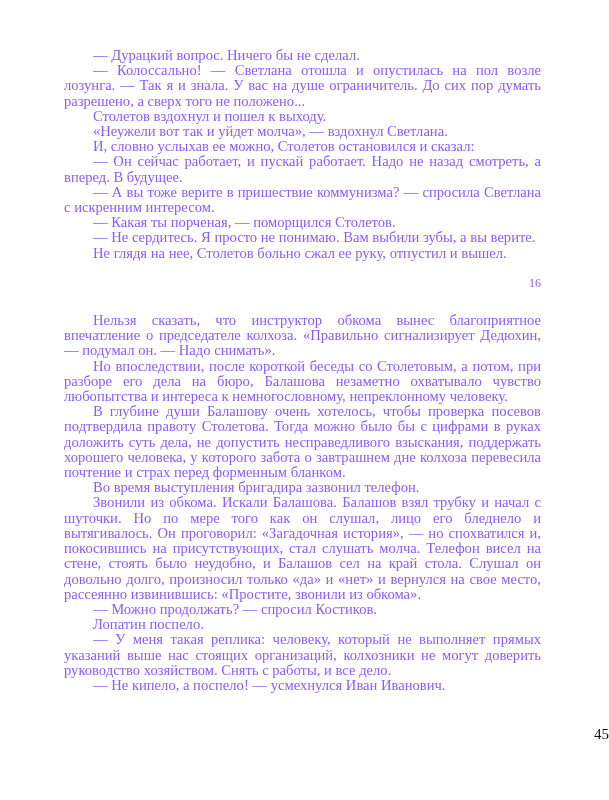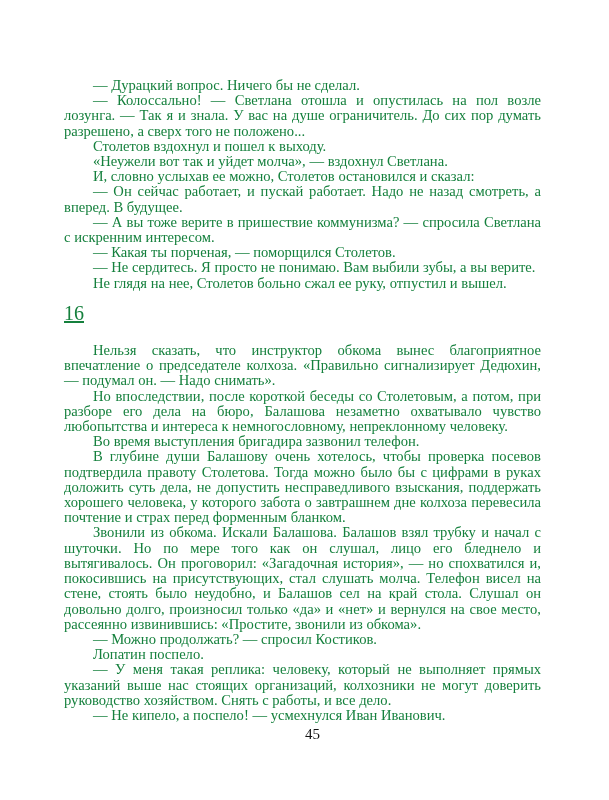--- a/index.html
+++ b/index.html
@@ -1,40 +1,39 @@
 <!DOCTYPE html>
 <html><head>
 <meta charset="utf-8">
 <style>
   html, body { margin: 0; padding: 0; background: #ffffff; }
   body { width: 609px; height: 800px; position: relative; overflow: hidden; }
   .page {
     position: absolute;
     left: 64px;
-    top: 78px;
+    top: 48px;
     width: 477px;
     font-family: "Liberation Serif", "DejaVu Serif", serif;
     font-size: 14.6px;
     line-height: 15.2px;
-    color: #15803d;
+    color: #8b5cf6;
     text-align: justify;
   }
   .page p { margin: 0; text-indent: 29px; }
   .chapter {
-    text-align: left;
+    text-align: right;
     text-indent: 0 !important;
     margin: 15px 0 22px 0 !important;
-    font-size: 20px;
-    text-decoration: underline;
+    font-size: 12px;
   }
   .pagenum {
     position: absolute;
     left: 0; right: 0;
     top: 726px;
-    text-align: center;
+    text-align: right;
     font-family: "Liberation Serif", "DejaVu Serif", serif;
     font-size: 15px;
     color: #111;
     padding-left: 16px;
   }
 </style>
 </head>
 <body>
 
 <div class="page">
@@ -46,22 +45,22 @@
   <p>— Он сейчас работает, и пускай работает. Надо не назад смотреть, а вперед. В будущее.</p>
   <p>— А вы тоже верите в пришествие коммунизма? — спросила Светлана с искренним интересом.</p>
   <p>— Какая ты порченая, — поморщился Столетов.</p>
   <p>— Не сердитесь. Я просто не понимаю. Вам выбили зубы, а вы верите.</p>
   <p>Не глядя на нее, Столетов больно сжал ее руку, отпустил и вышел.</p>
 
   <p class="chapter">16</p>
 
   <p>Нельзя сказать, что инструктор обкома вынес благоприятное впечатление о председателе колхоза. «Правильно сигнализирует Дедюхин, — подумал он. — Надо снимать».</p>
   <p>Но впоследствии, после короткой беседы со Столетовым, а потом, при разборе его дела на бюро, Балашова незаметно охватывало чувство любопытства и интереса к немногословному, непреклонному человеку.</p>
+  <p>В глубине души Балашову очень хотелось, чтобы проверка посевов подтвердила правоту Столетова. Тогда можно было бы с цифрами в руках доложить суть дела, не допустить несправедливого взыскания, поддержать хорошего человека, у которого забота о завтрашнем дне колхоза перевесила почтение и страх перед форменным бланком.</p>
   <p>Во время выступления бригадира зазвонил телефон.</p>
-  <p>В глубине души Балашову очень хотелось, чтобы проверка посевов подтвердила правоту Столетова. Тогда можно было бы с цифрами в руках доложить суть дела, не допустить несправедливого взыскания, поддержать хорошего человека, у которого забота о завтрашнем дне колхоза перевесила почтение и страх перед форменным бланком.</p>
   <p>Звонили из обкома. Искали Балашова. Балашов взял трубку и начал с шуточки. Но по мере того как он слушал, лицо его бледнело и вытягивалось. Он проговорил: «Загадочная история», — но спохватился и, покосившись на присутствующих, стал слушать молча. Телефон висел на стене, стоять было неудобно, и Балашов сел на край стола. Слушал он довольно долго, произносил только «да» и «нет» и вернулся на свое место, рассеянно извинившись: «Простите, звонили из обкома».</p>
   <p>— Можно продолжать? — спросил Костиков.</p>
   <p>Лопатин поспело.</p>
   <p>— У меня такая реплика: человеку, который не выполняет прямых указаний выше нас стоящих организаций, колхозники не могут доверить руководство хозяйством. Снять с работы, и все дело.</p>
   <p>— Не кипело, а поспело! — усмехнулся Иван Иванович.</p>
 </div>
 
 <div class="pagenum">45</div>
 
 </body></html>

